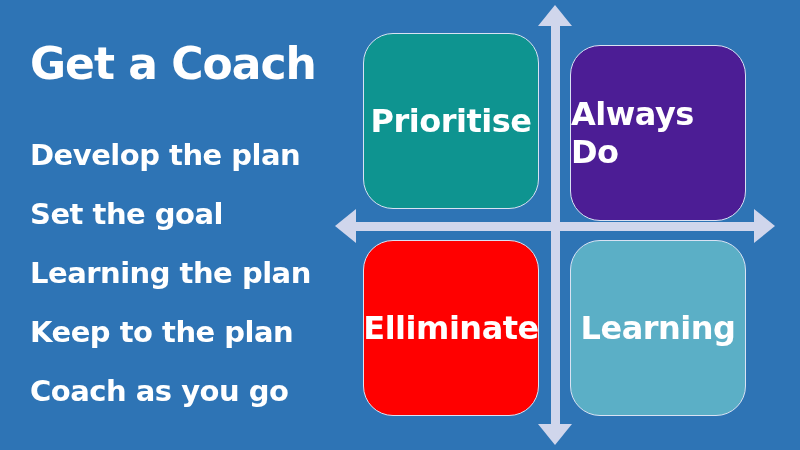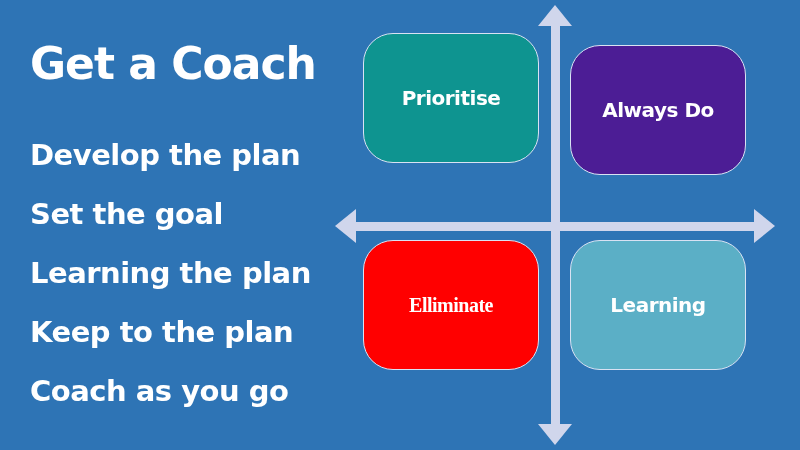--- a/index.html
+++ b/index.html
@@ -2,22 +2,22 @@
 <html><head>
 <meta charset="utf-8">
 <style>
   html, body { margin:0; padding:0; }
   body { width:800px; height:450px; background:#2e74b5; position:relative; overflow:hidden;
          font-family:"DejaVu Sans", sans-serif; color:#fff; }
   .title { position:absolute; left:30px; top:38px; font-size:44px; font-weight:bold; letter-spacing:-1px; }
   .steps { position:absolute; left:30px; top:135px; margin:0; padding:0; list-style:none; }
   .steps li { font-size:29px; font-weight:bold; height:59px; line-height:40px; letter-spacing:-0.5px; }
   .axes { position:absolute; left:0; top:0; }
-  .box { position:absolute; width:176px; height:130px; border-radius:30px; border:1px solid #d9e2f3;
-         display:flex; align-items:center; justify-content:center; font-size:20px; font-weight:bold;
+  .box { position:absolute; width:176px; height:176px; border-radius:30px; border:1px solid #d9e2f3;
+         display:flex; align-items:center; justify-content:center; font-size:32px; font-weight:bold;
          box-sizing:border-box; letter-spacing:-0.5px; }
 </style>
 </head>
 <body>
 
 <div class="title">Get a Coach</div>
 
 <ul class="steps">
   <li>Develop the plan</li>
   <li>Set the goal</li>
@@ -38,18 +38,18 @@
     <polygon points="754,209 775,226 754,243"></polygon>
   </g>
 </svg>
 
 <div class="box" style="left:363px; top:33px; background:#0e9490;">
   <span>Prioritise</span>
 </div>
 <div class="box" style="left:570px; top:45px; background:#4c1d95;">
   <span>Always Do</span>
 </div>
-<div class="box" style="left:363px; top:240px; background:#ff0000;font-family:Liberation Serif, serif;">
+<div class="box" style="left:363px; top:240px; background:#ff0000;">
   <span>Elliminate</span>
 </div>
 <div class="box" style="left:570px; top:240px; background:#5bafc6;">
   <span>Learning</span>
 </div>
 
 </body></html>

